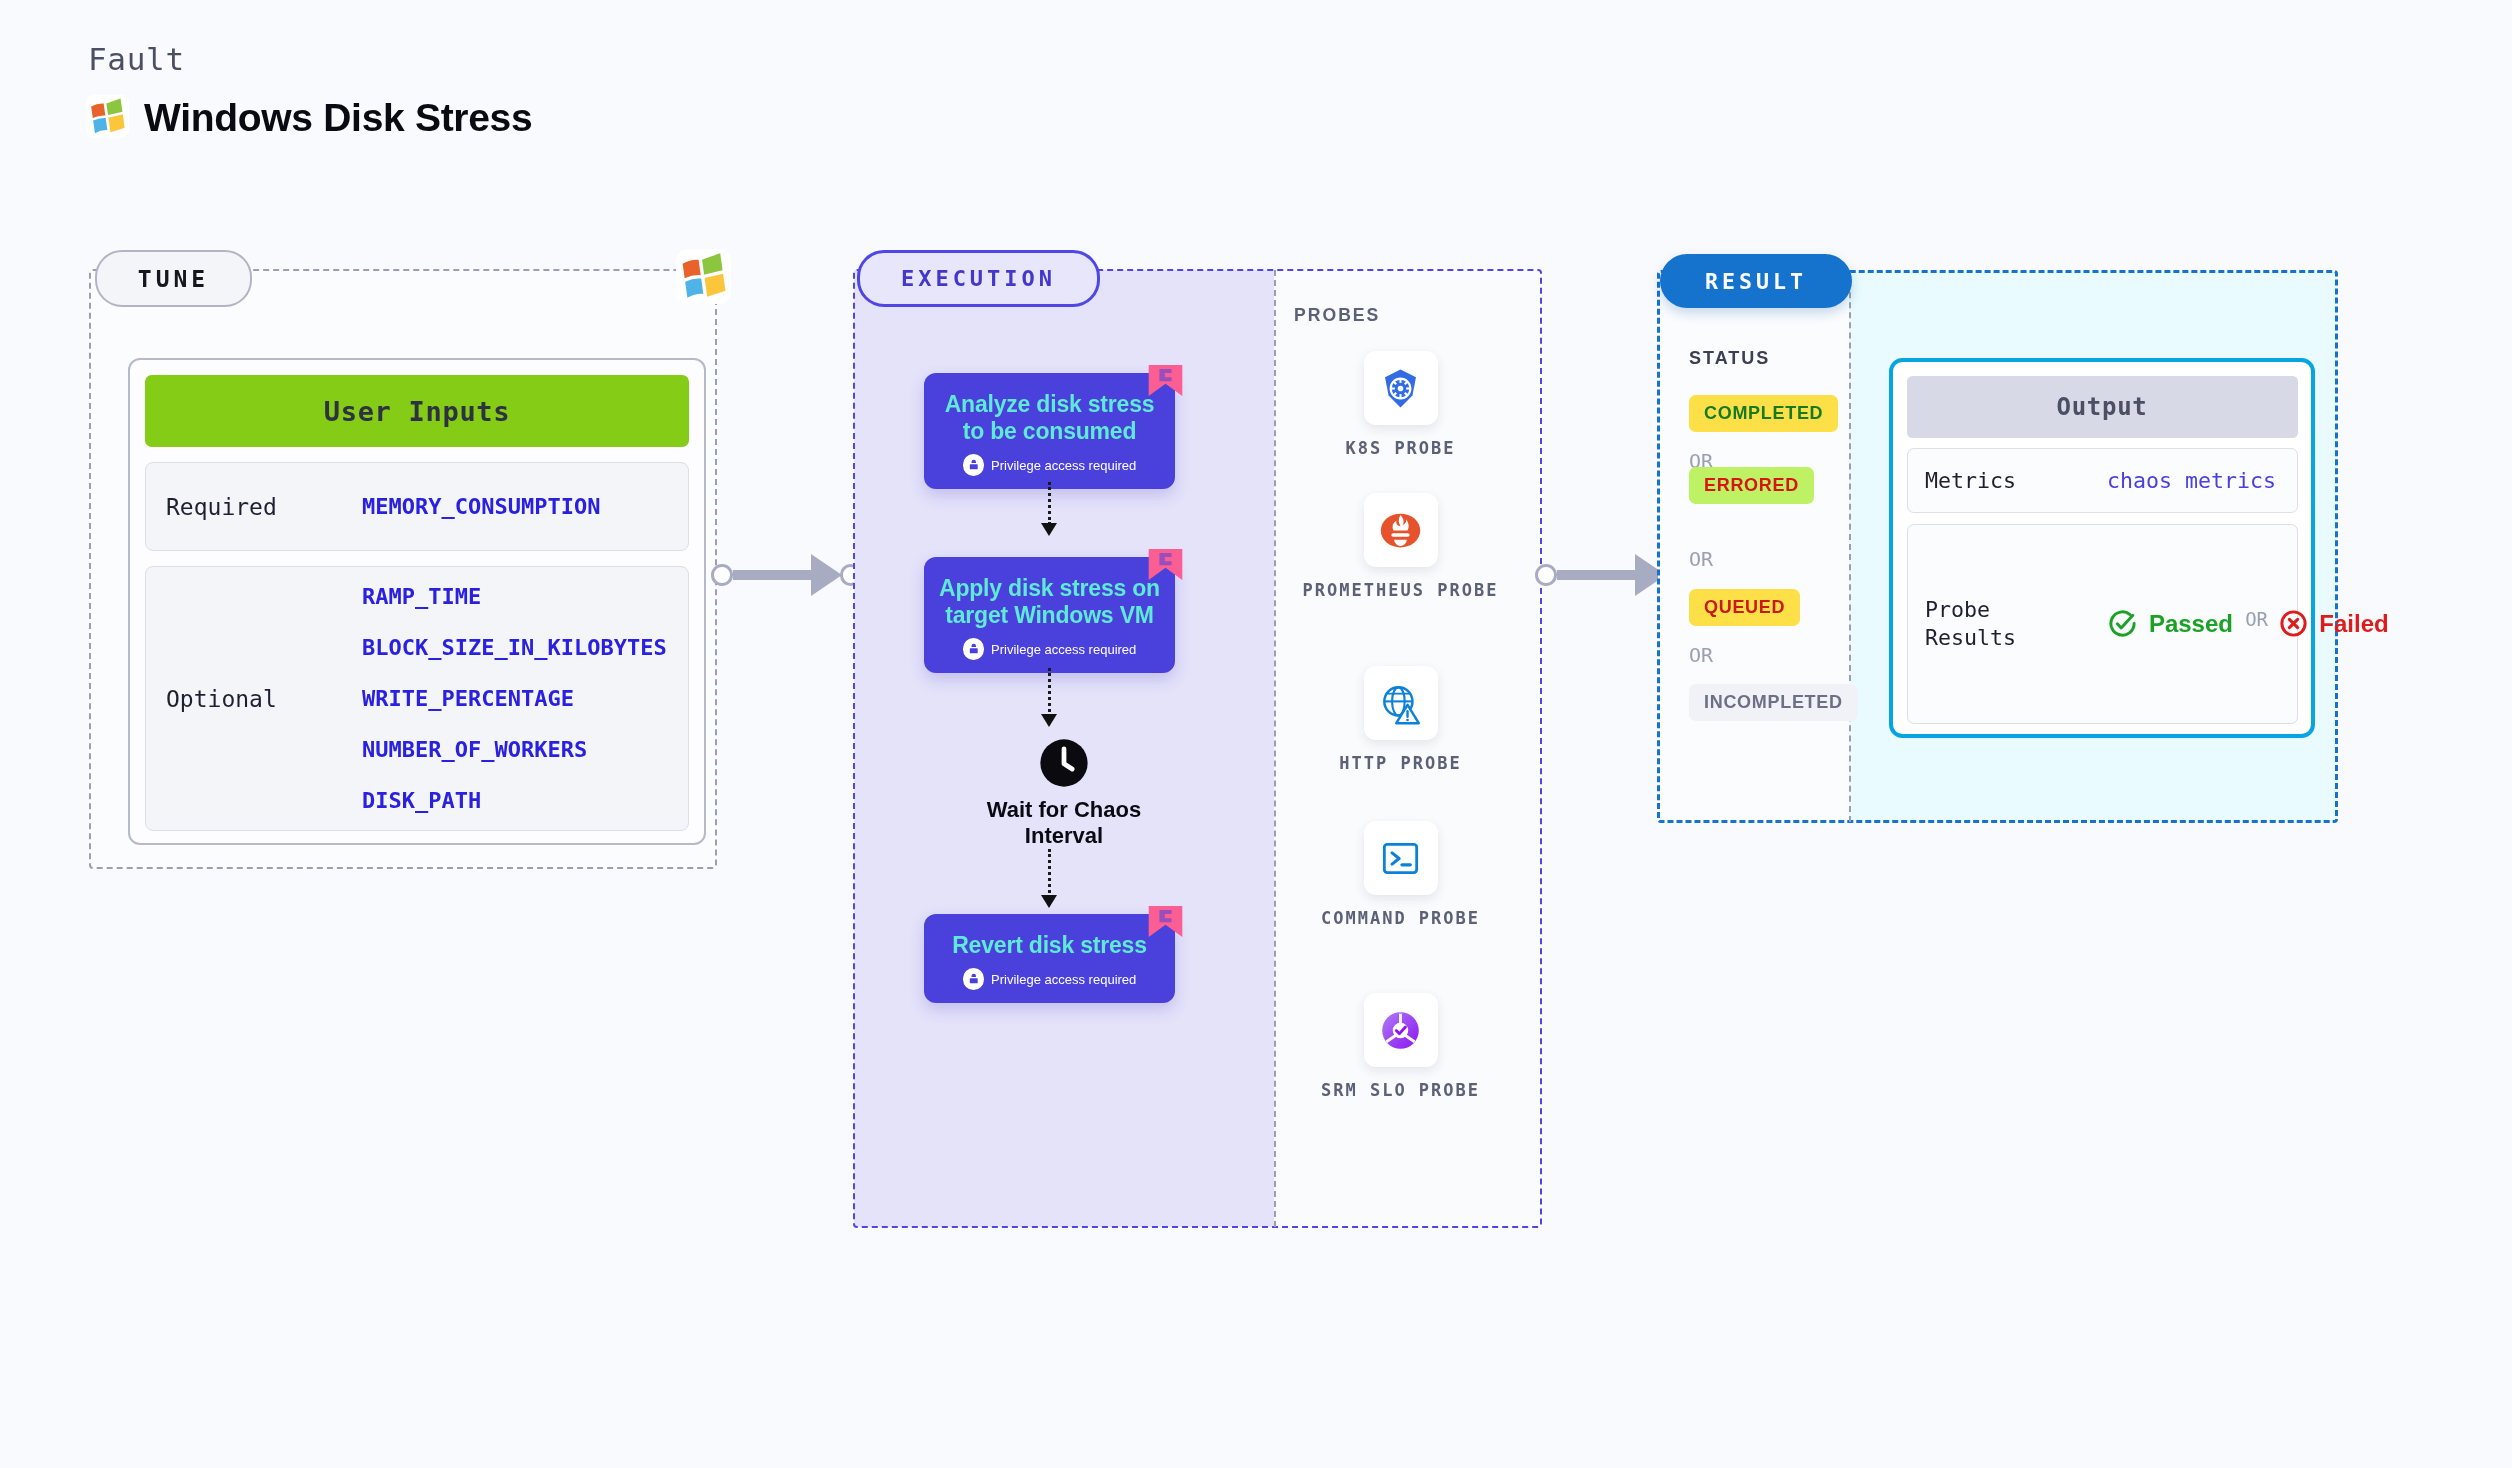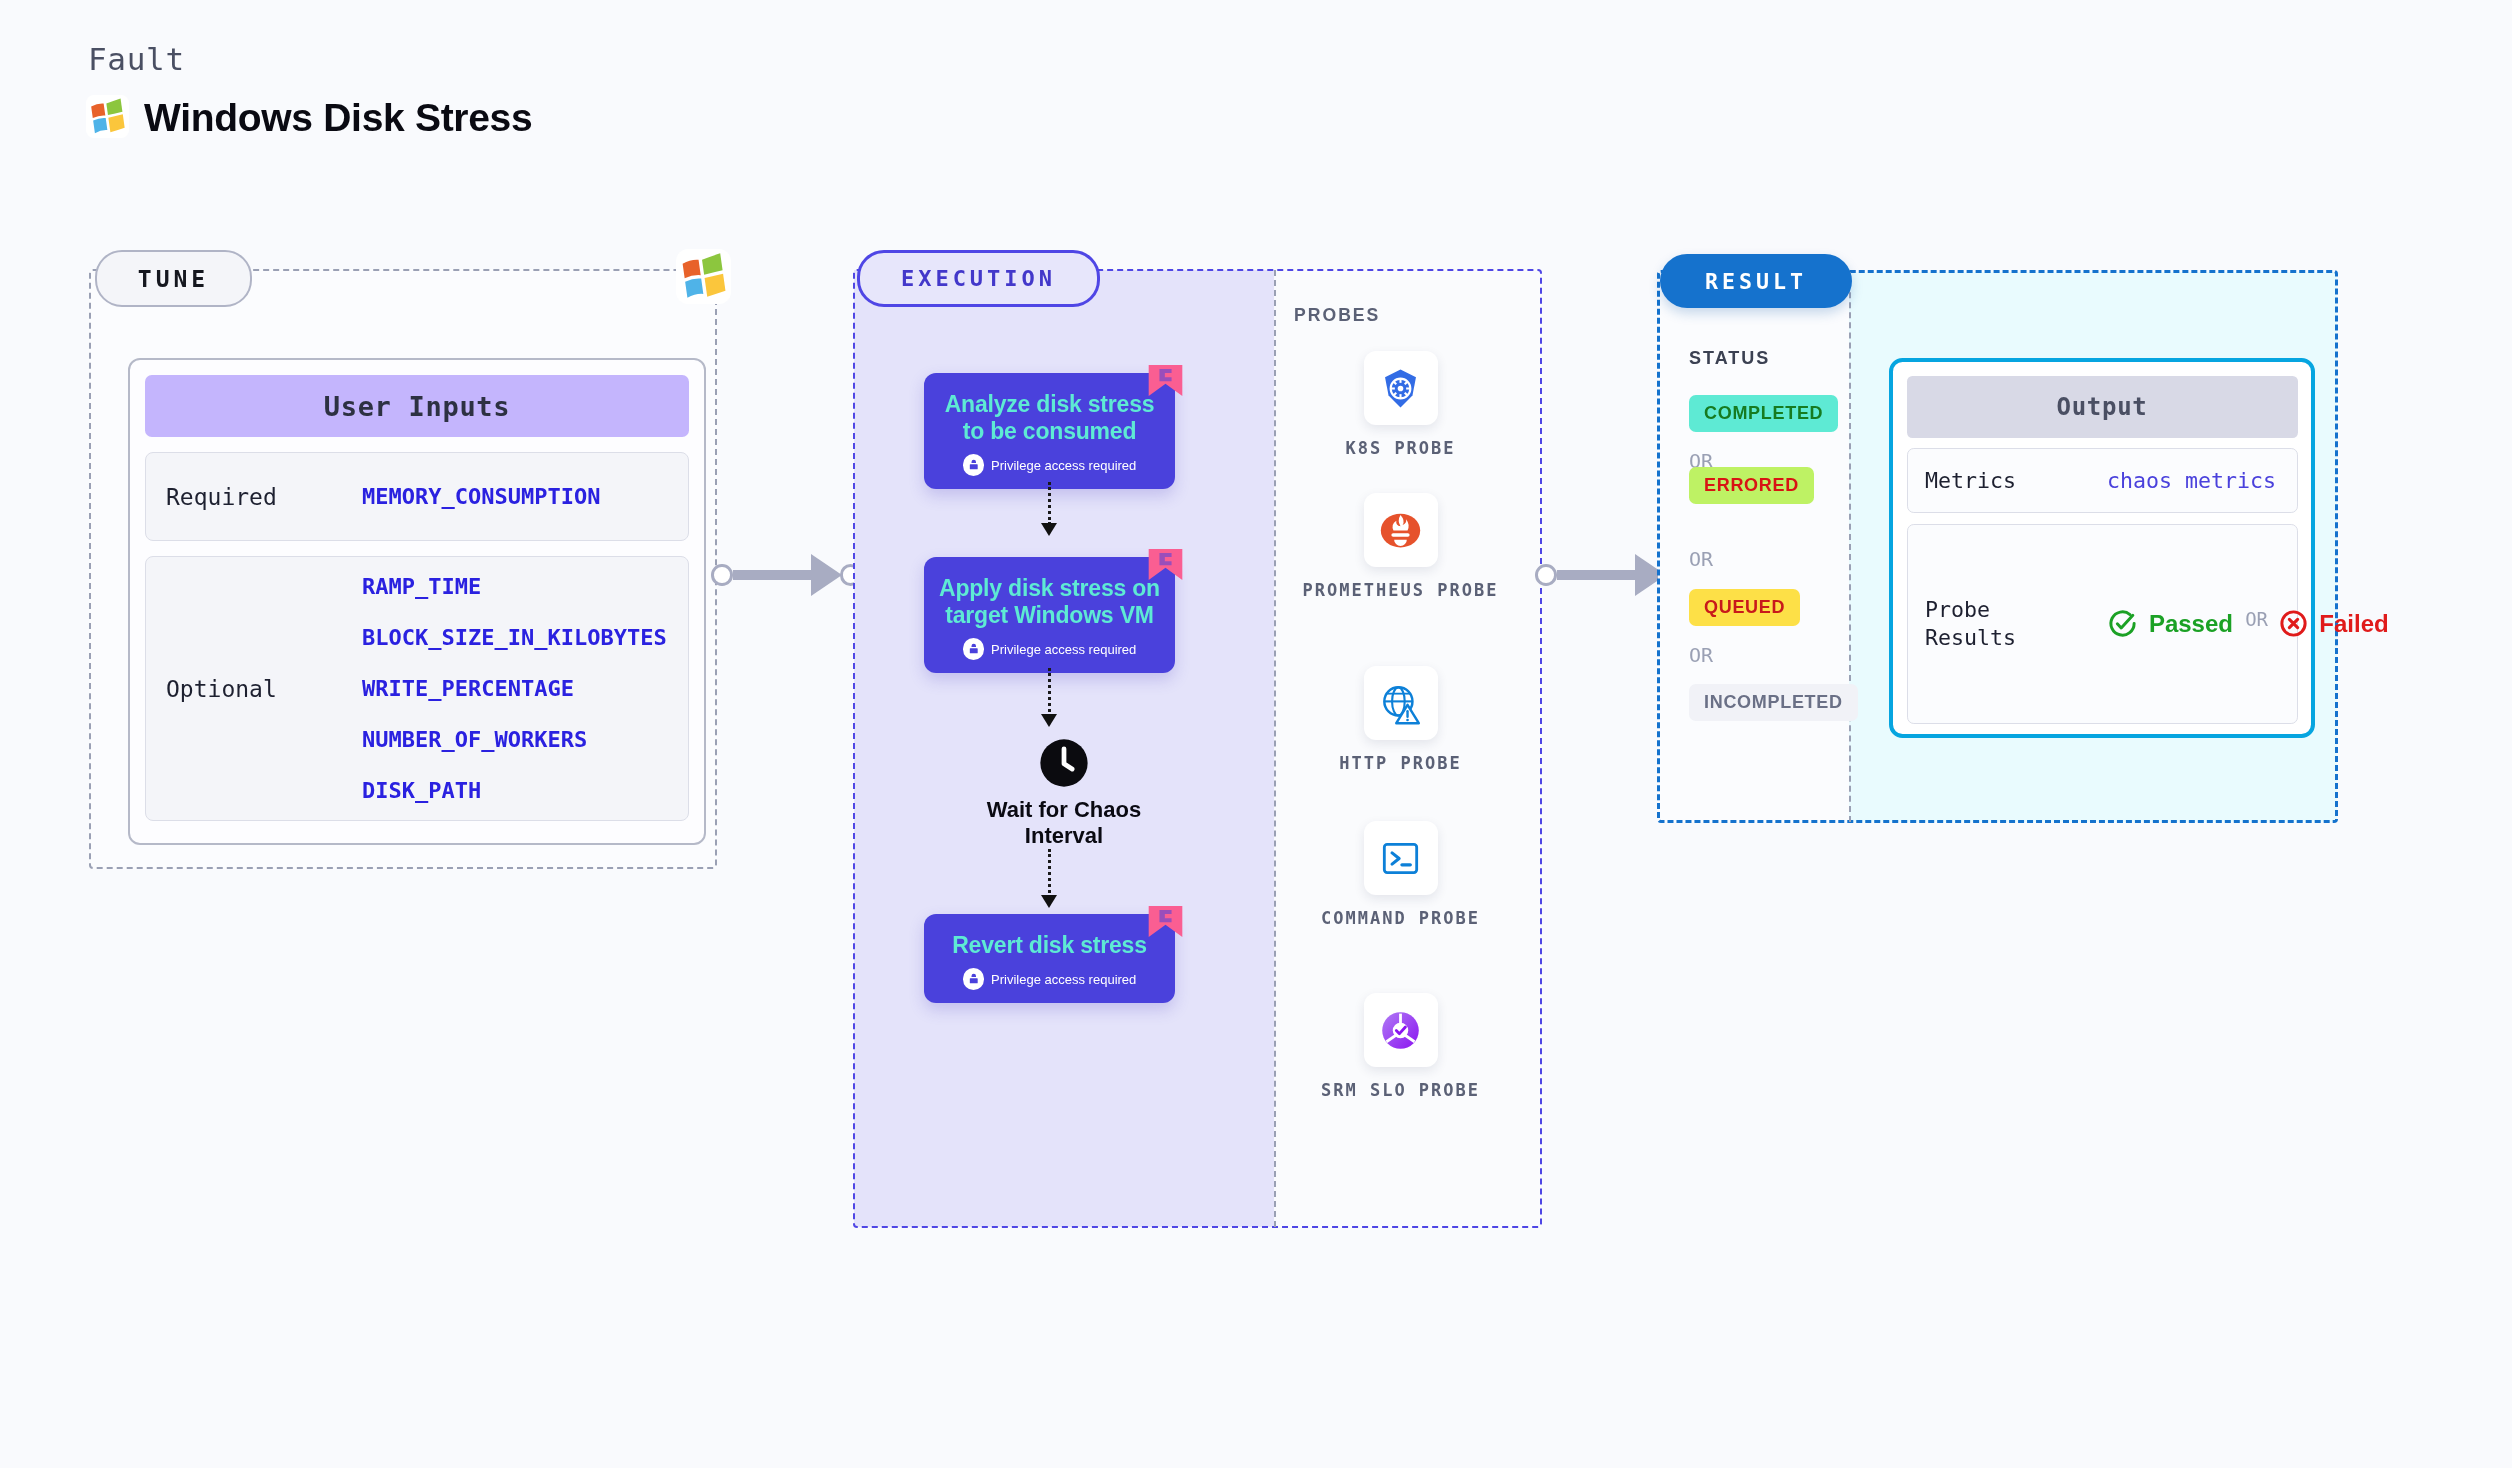--- a/index.html
+++ b/index.html
@@ -52,21 +52,21 @@
     color: #15171f; font-size: 23px; text-align: right;
   }
   .tune-card {
     position: absolute; left: 128px; top: 358px;
     width: 578px; height: 487px;
     background: #fdfdff;
     border: 2px solid #b5b9c8; border-radius: 12px;
     padding: 15px;
   }
   .ui-header {
-    height: 62px; background: #c4b5fd; border-radius: 6.8px;
+    height: 72px; background: #84cc16; border-radius: 6.8px;
     display: flex; align-items: center; justify-content: center;
     font-family: "DejaVu Sans Mono", monospace;
     font-size: 27px; font-weight: bold; color: #2d3142;
     letter-spacing: 0.7px;
   }
   .ui-block {
     margin-top: 15px; background: #f4f5f9;
     border: 1.4px solid #dcdee8; border-radius: 8px;
     display: flex; align-items: center;
     padding: 17.6px 20px;
@@ -510,21 +510,21 @@
   </div>
 
   <div class="res-status-col"></div>
   <div class="res-cyan"></div>
   <div class="res-outer"></div>
   <div class="res-divider"></div>
   <div class="sec-pill pill-result">RESULT</div>
 
   <div class="status-hdr">STATUS</div>
 
-  <span class="badge" style="top:395px; background:#5eead4; color:#167b20;">COMPLETED</span>
+  <span class="badge" style="top:395px; background:#fde047; color:#167b20;">COMPLETED</span>
   <span class="or-text" style="top:449px;">OR</span>
   <span class="badge" style="top:467px; background:#bef264; color:#d81414;">ERRORED</span>
   <span class="or-text" style="top:547px;">OR</span>
   <span class="badge" style="top:589px; background:#fde047; color:#c8191b;">QUEUED</span>
   <span class="or-text" style="top:643px;">OR</span>
   <span class="badge" style="top:684px; background:#f1f2f7; color:#6a7086;">INCOMPLETED</span>
 
   <div class="output-card">
     <div class="out-header">Output</div>
 

